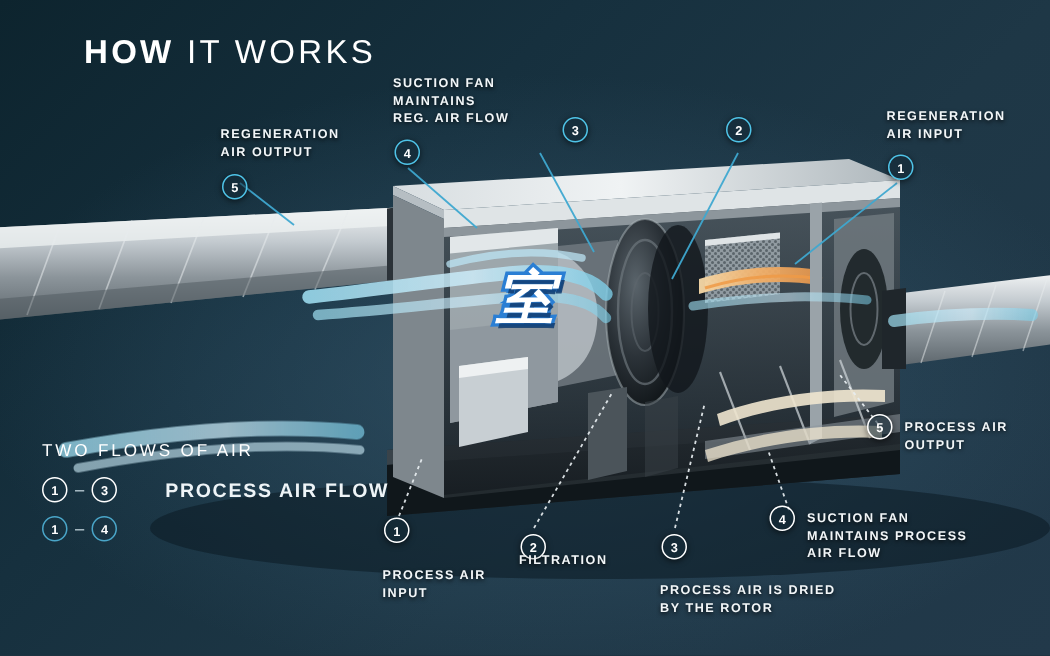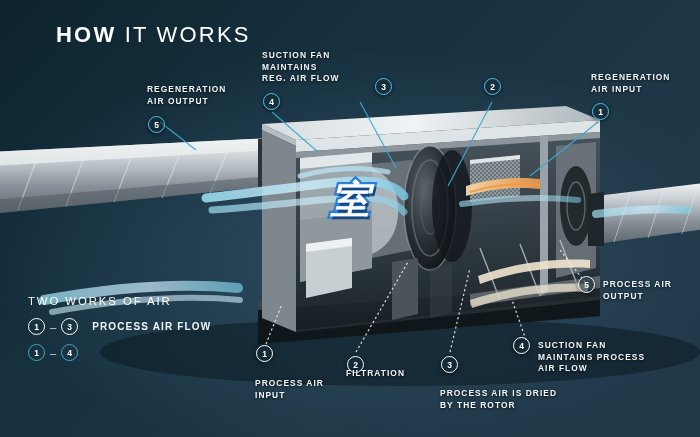--- a/index.html
+++ b/index.html
@@ -60,22 +60,22 @@
   .lg-circ {
     width:17px; height:17px; border-radius:50%;
     border:1.3px solid #ffffff; color:#ffffff;
     font-size:8.5px; font-weight:700;
     display:flex; align-items:center; justify-content:center;
     background:transparent;
   }
   .lg-circ.cyan { border-color:#4aa6c9; }
   .lg-dash { color:#cfe0e8; font-size:11px; margin:0 5px; }
   .lg-text {
-    color:#eef4f7; font-size:10px; font-weight:700;
-    letter-spacing:1.15px; margin-left:14px; white-space:nowrap;
+    color:#eef4f7; font-size:13px; font-weight:700;
+    letter-spacing:1.15px; margin-left:32px; white-space:nowrap;
   }
   
   .cn-wrap {
     position:absolute; left:0; right:0; top:178px;
     text-align:center; pointer-events:none;
   }
   .cn {
     display:block;
     font-family:"DejaVu Sans", sans-serif;
     font-size:39px;
@@ -305,21 +305,21 @@
 INPUT</div>
 
   <div class="mk" style="left:347px; top:356px;">2</div>
   <div class="lbl" style="left:346px; top:368px;">FILTRATION</div>
 
   <div class="mk" style="left:441px; top:356px;">3</div>
   <div class="lbl" style="left:440px; top:388px;">PROCESS AIR IS DRIED
 BY THE ROTOR</div>
 
   <div class="legend">
-    <div class="legend-title">TWO WORKS OF AIR</div>
+    <div class="legend-title">TWO FLOWS OF AIR</div>
 
     <div class="legend-row">
       <div class="lg-circ">1</div>
       <div class="lg-dash">–</div>
       <div class="lg-circ">3</div>
       <div class="lg-text">PROCESS AIR FLOW</div>
     </div>
 
     <div class="legend-row">
       <div class="lg-circ cyan">1</div>

